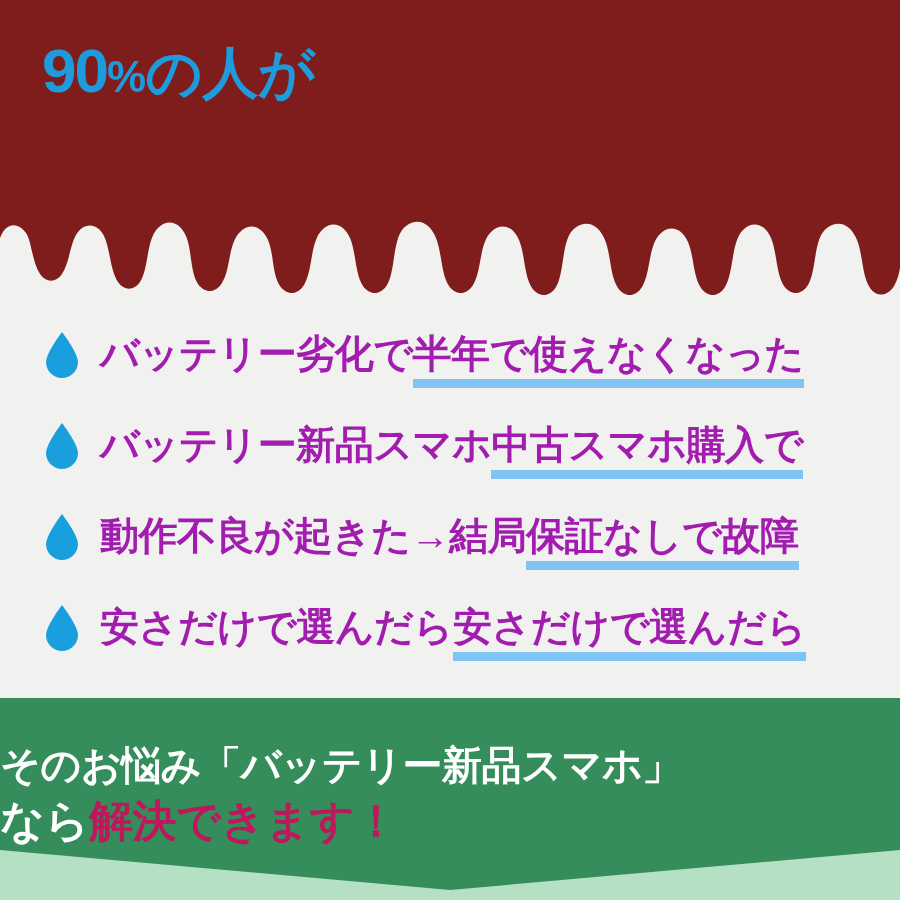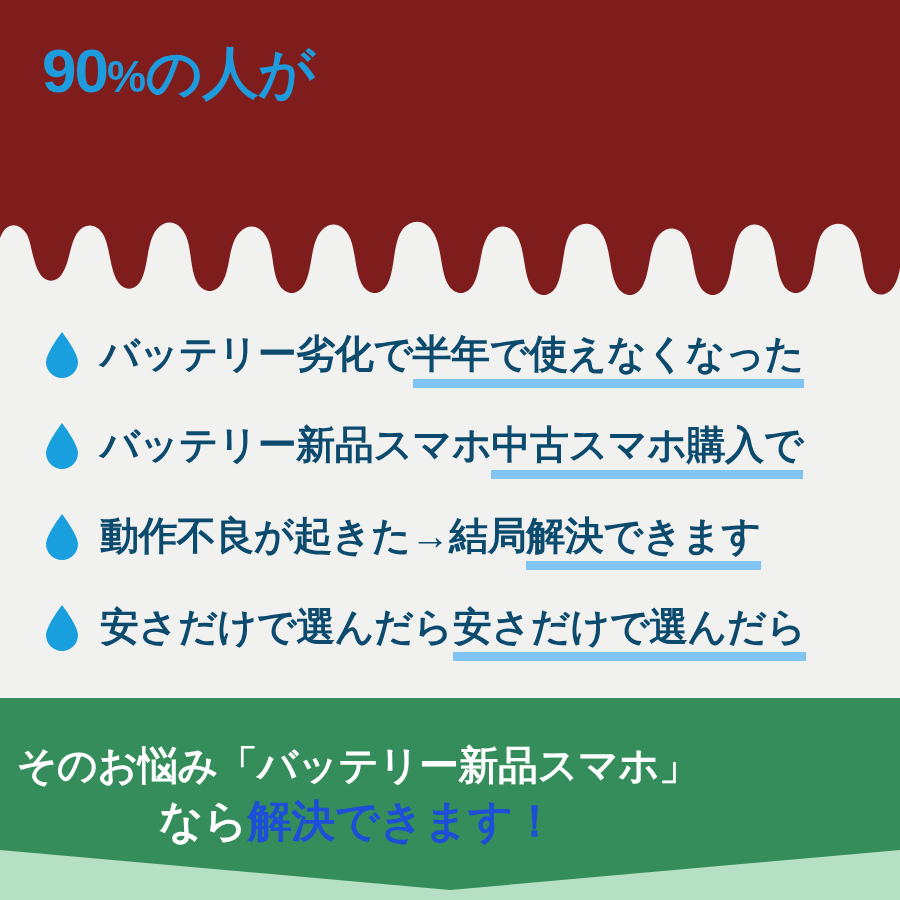--- a/index.html
+++ b/index.html
@@ -118,21 +118,21 @@
     flex: 0 0 auto;
     width: 32px;
     height: 46px;
     margin-right: 22px;
     display: block;
   }
   .reason-text {
     position: relative;
     font-size: 39px;
     font-weight: 700;
-    color: #0c4a6e;
+    color: #a21caf;
     letter-spacing: -0.5px;
     line-height: 1.1;
     white-space: nowrap;
   }
   .hl {
     position: relative;
     display: inline-block;
   }
   .hl::after {
     content: "";
@@ -160,35 +160,35 @@
     top: 0;
     width: 900px;
     height: 202px;
     display: block;
   }
   .footer-text {
     position: absolute;
     left: 0;
     top: 0;
     width: 715px;
-    text-align: center;
+    text-align: left;
     padding-top: 44px;
     box-sizing: border-box;
   }
   .footer-line {
     margin: 0;
     color: #FFFFFF;
     font-weight: 700;
     line-height: 1.18;
     letter-spacing: -0.5px;
     white-space: nowrap;
   }
   .footer-line-1 { font-size: 40px; }
   .footer-line-2 { font-size: 44px; margin-top: 6px; }
-  .footer-line-2 .accent { color: #1d4ed8; }
+  .footer-line-2 .accent { color: #be185d; }
 </style>
 </head>
 <body>
 
 <div class="poster">
 
   <div class="header">
     <div class="header-inner">
       <div class="title-line title-line-1"><span class="pct-num">90</span><span class="pct-sign">%</span><span>の人が</span></div>
     </div>
@@ -258,21 +258,21 @@
         <svg class="drop-icon" viewBox="0 0 32 46">
           <path fill="#199FDD" d="M16 0 C16 0 32 21 32 30 C32 38.8 24.8 46 16 46 C7.2 46 0 38.8 0 30 C0 21 16 0 16 0 Z"></path>
         </svg>
         <span class="reason-text"><span>バッテリー新品スマホ</span><span class="hl">中古スマホ購入で</span></span>
       </li>
 
       <li class="reason-item">
         <svg class="drop-icon" viewBox="0 0 32 46">
           <path fill="#199FDD" d="M16 0 C16 0 32 21 32 30 C32 38.8 24.8 46 16 46 C7.2 46 0 38.8 0 30 C0 21 16 0 16 0 Z"></path>
         </svg>
-        <span class="reason-text"><span>動作不良が起きた→結局</span><span class="hl">解決できます</span></span>
+        <span class="reason-text"><span>動作不良が起きた→結局</span><span class="hl">保証なしで故障</span></span>
       </li>
 
       <li class="reason-item">
         <svg class="drop-icon" viewBox="0 0 32 46">
           <path fill="#199FDD" d="M16 0 C16 0 32 21 32 30 C32 38.8 24.8 46 16 46 C7.2 46 0 38.8 0 30 C0 21 16 0 16 0 Z"></path>
         </svg>
         <span class="reason-text"><span>安さだけで選んだら</span><span class="hl">安さだけで選んだら</span></span>
       </li>
 
     </ul>

